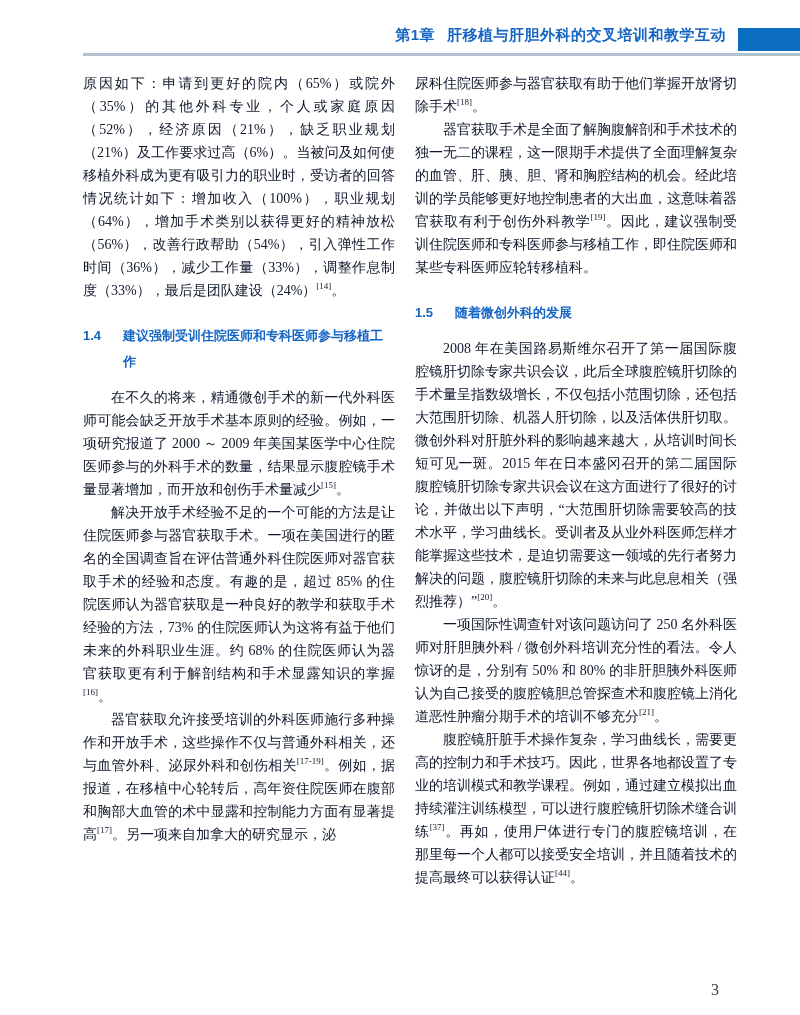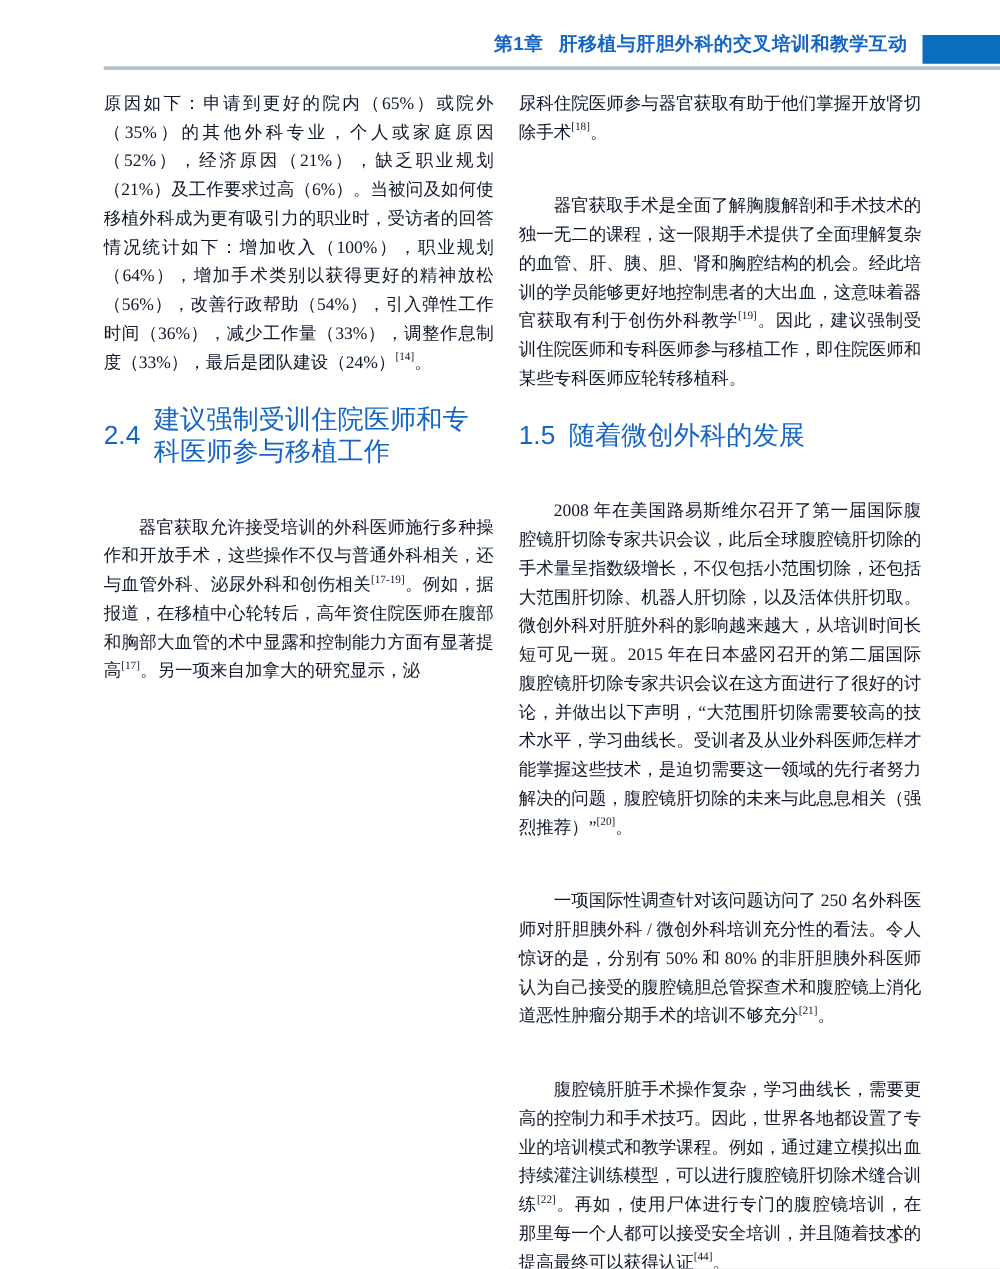--- a/index.html
+++ b/index.html
@@ -47,35 +47,34 @@
   }
   .col-left  { left: 83px;  width: 312px; }
   .col-right { left: 415px; width: 322px; }
   .para {
     margin: 0;
     text-align: justify;
     font-size: 14px;
     line-height: 23px;
     color: #0f172a;
   }
-  .para.indent { text-indent: 2em; margin-top: 36px; }
+  .para.indent { text-indent: 2em; }
   .para sup {
     font-size: 9px;
     line-height: 0;
     vertical-align: super;
   }
   .section-heading {
     display: flex;
     margin: 21px 0 11px 0;
     font-family: "Liberation Sans", "DejaVu Sans", sans-serif;
-    font-weight: normal;
-    font-size: 21px;
+    font-weight: bold;
+    font-size: 13px;
     line-height: 26px;
     color: #1565c4;
-    align-items: center;
   }
   .sec-num { flex: 0 0 40px; }
   .sec-title { flex: 1; }
   .page-number {
     position: absolute;
     top: 981px;
     left: 711px;
     font-size: 16px;
     color: #3d3d3d;
     font-family: "Liberation Serif", serif;
@@ -88,32 +87,34 @@
 
   <div class="header-title">
     <span class="chapter-label">第1章</span><span>肝移植与肝胆外科的交叉培训和教学互动</span>
   </div>
   <div class="header-accent-block"></div>
   <div class="header-rule"></div>
 
   <div class="col col-left">
       <p class="para">原因如下：申请到更好的院内（65%）或院外（35%）的其他外科专业，个人或家庭原因（52%），经济原因（21%），缺乏职业规划（21%）及工作要求过高（6%）。当被问及如何使移植外科成为更有吸引力的职业时，受访者的回答情况统计如下：增加收入（100%），职业规划（64%），增加手术类别以获得更好的精神放松（56%），改善行政帮助（54%），引入弹性工作时间（36%），减少工作量（33%），调整作息制度（33%），最后是团队建设（24%）<sup>[14]</sup>。</p>
       <div class="section-heading">
-        <span class="sec-num">2.4</span>
+        <span class="sec-num">1.4</span>
         <span class="sec-title">建议强制受训住院医师和专科医师参与移植工作</span>
       </div>
+      <p class="para indent">在不久的将来，精通微创手术的新一代外科医师可能会缺乏开放手术基本原则的经验。例如，一项研究报道了 2000 ～ 2009 年美国某医学中心住院医师参与的外科手术的数量，结果显示腹腔镜手术量显著增加，而开放和创伤手术量减少<sup>[15]</sup>。</p>
+      <p class="para indent">解决开放手术经验不足的一个可能的方法是让住院医师参与器官获取手术。一项在美国进行的匿名的全国调查旨在评估普通外科住院医师对器官获取手术的经验和态度。有趣的是，超过 85% 的住院医师认为器官获取是一种良好的教学和获取手术经验的方法，73% 的住院医师认为这将有益于他们未来的外科职业生涯。约 68% 的住院医师认为器官获取更有利于解剖结构和手术显露知识的掌握<sup>[16]</sup>。</p>
       <p class="para indent">器官获取允许接受培训的外科医师施行多种操作和开放手术，这些操作不仅与普通外科相关，还与血管外科、泌尿外科和创伤相关<sup>[17-19]</sup>。例如，据报道，在移植中心轮转后，高年资住院医师在腹部和胸部大血管的术中显露和控制能力方面有显著提高<sup>[17]</sup>。另一项来自加拿大的研究显示，泌</p>
     </div>
   <div class="col col-right">
       <p class="para">尿科住院医师参与器官获取有助于他们掌握开放肾切除手术<sup>[18]</sup>。</p>
       <p class="para indent">器官获取手术是全面了解胸腹解剖和手术技术的独一无二的课程，这一限期手术提供了全面理解复杂的血管、肝、胰、胆、肾和胸腔结构的机会。经此培训的学员能够更好地控制患者的大出血，这意味着器官获取有利于创伤外科教学<sup>[19]</sup>。因此，建议强制受训住院医师和专科医师参与移植工作，即住院医师和某些专科医师应轮转移植科。</p>
       <div class="section-heading">
         <span class="sec-num">1.5</span>
         <span class="sec-title">随着微创外科的发展</span>
       </div>
       <p class="para indent">2008 年在美国路易斯维尔召开了第一届国际腹腔镜肝切除专家共识会议，此后全球腹腔镜肝切除的手术量呈指数级增长，不仅包括小范围切除，还包括大范围肝切除、机器人肝切除，以及活体供肝切取。微创外科对肝脏外科的影响越来越大，从培训时间长短可见一斑。2015 年在日本盛冈召开的第二届国际腹腔镜肝切除专家共识会议在这方面进行了很好的讨论，并做出以下声明，“大范围肝切除需要较高的技术水平，学习曲线长。受训者及从业外科医师怎样才能掌握这些技术，是迫切需要这一领域的先行者努力解决的问题，腹腔镜肝切除的未来与此息息相关（强烈推荐）”<sup>[20]</sup>。</p>
       <p class="para indent">一项国际性调查针对该问题访问了 250 名外科医师对肝胆胰外科 / 微创外科培训充分性的看法。令人惊讶的是，分别有 50% 和 80% 的非肝胆胰外科医师认为自己接受的腹腔镜胆总管探查术和腹腔镜上消化道恶性肿瘤分期手术的培训不够充分<sup>[21]</sup>。</p>
-      <p class="para indent">腹腔镜肝脏手术操作复杂，学习曲线长，需要更高的控制力和手术技巧。因此，世界各地都设置了专业的培训模式和教学课程。例如，通过建立模拟出血持续灌注训练模型，可以进行腹腔镜肝切除术缝合训练<sup>[22]</sup>。再如，使用尸体进行专门的腹腔镜培训，在那里每一个人都可以接受安全培训，并且随着技术的提高最终可以获得认证<sup>[44]</sup>。</p>
+      <p class="para indent">腹腔镜肝脏手术操作复杂，学习曲线长，需要更高的控制力和手术技巧。因此，世界各地都设置了专业的培训模式和教学课程。例如，通过建立模拟出血持续灌注训练模型，可以进行腹腔镜肝切除术缝合训练<sup>[37]</sup>。再如，使用尸体进行专门的腹腔镜培训，在那里每一个人都可以接受安全培训，并且随着技术的提高最终可以获得认证<sup>[44]</sup>。</p>
     </div>
 
   <div class="page-number">3</div>
 
 </div>
 
 </body></html>

